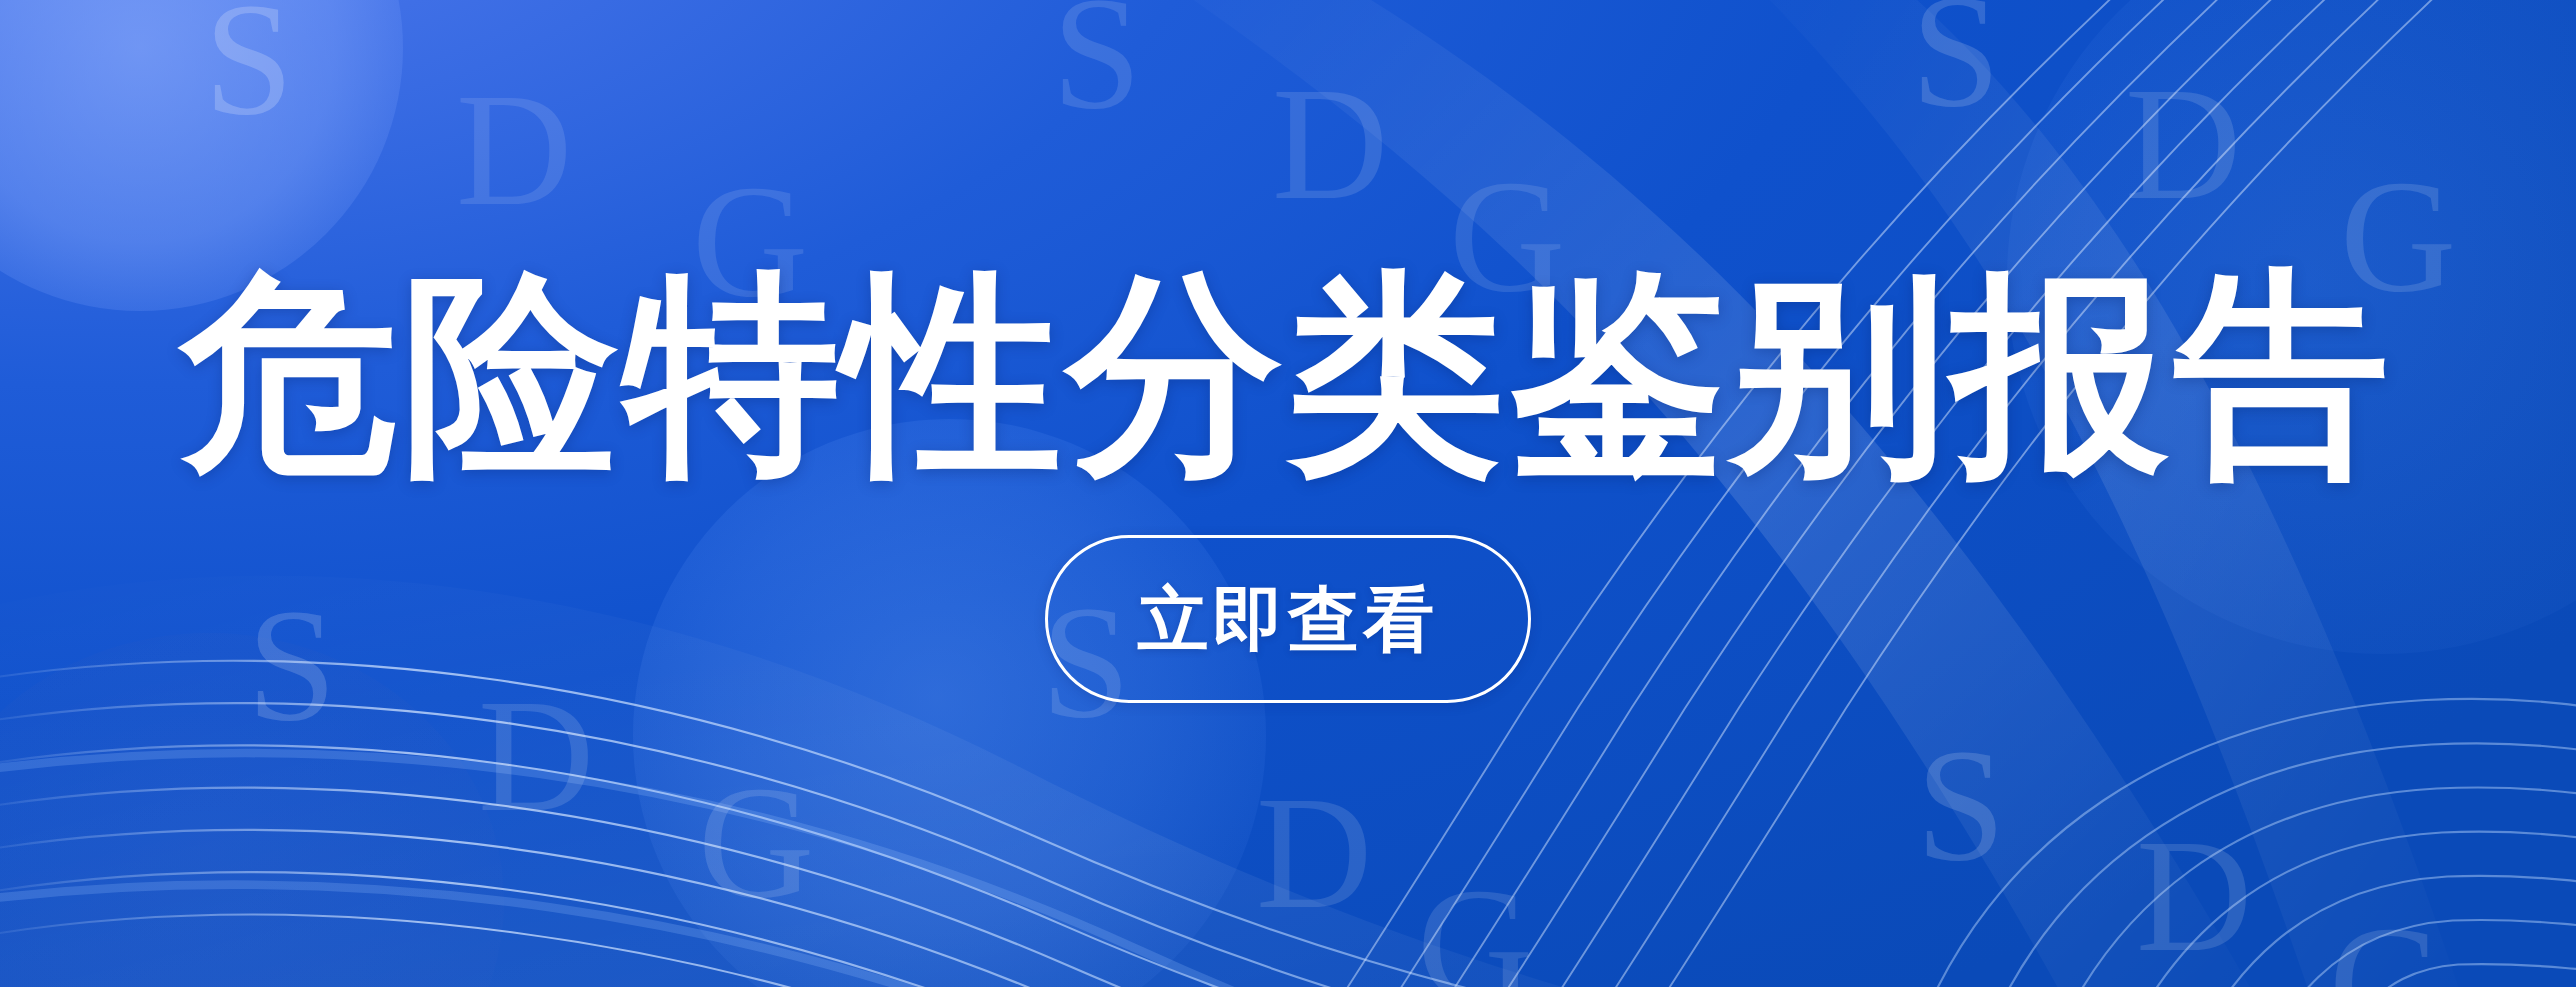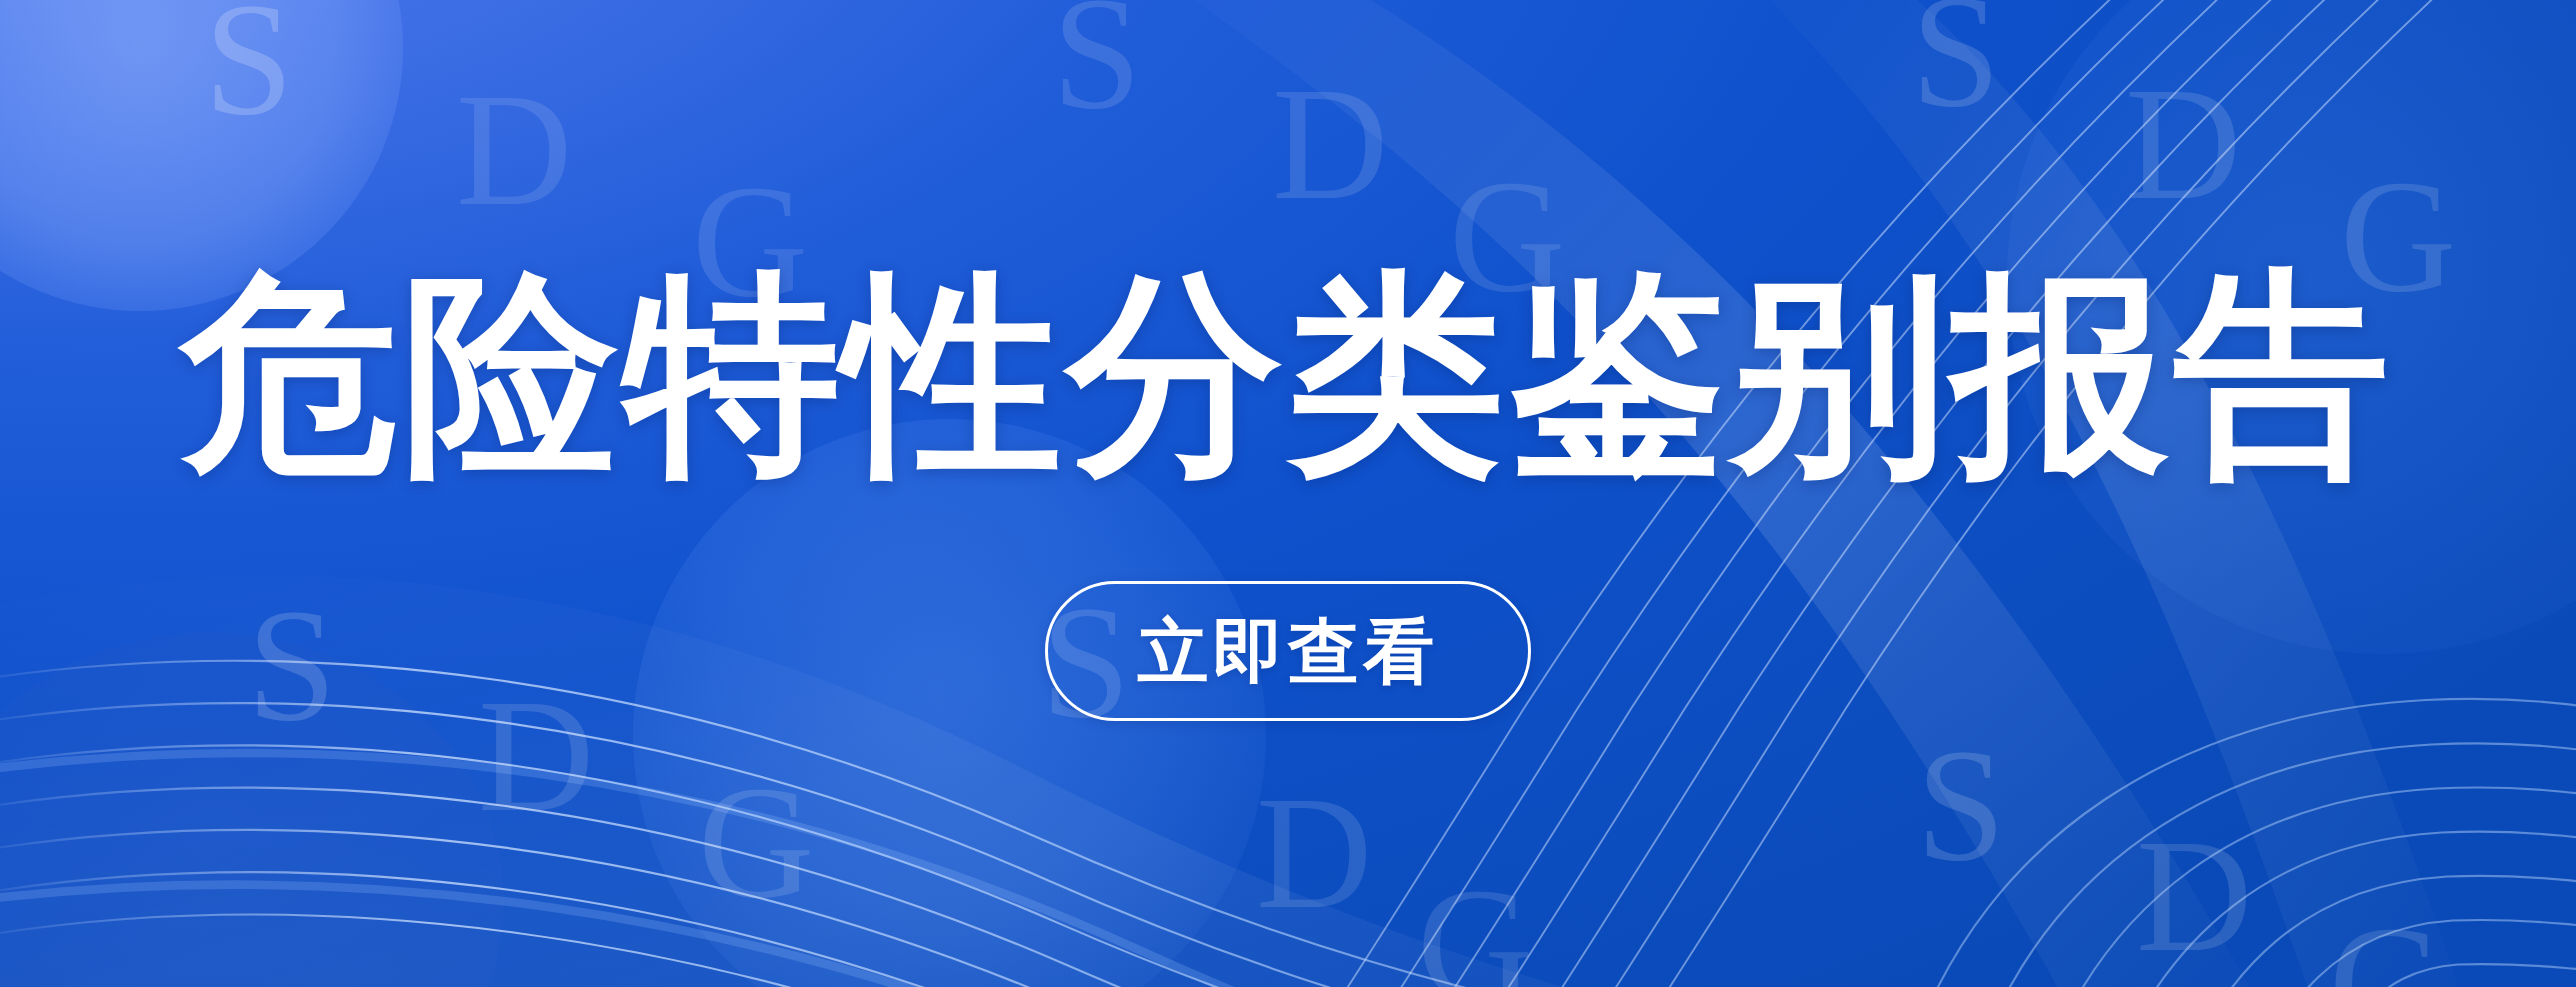--- a/index.html
+++ b/index.html
@@ -77,23 +77,23 @@
     color: #ffffff;
     font-size: 216px;
     font-weight: 700;
     letter-spacing: 5.4px;
     line-height: 1;
     white-space: nowrap;
     text-shadow: 0 3.2px 14px rgba(0,28,96,0.28);
     font-family: "DejaVu Sans", "Liberation Sans", sans-serif;
   }
   .cta {
-    margin-top: 98px;
+    margin-top: 52px;
     width: 486px;
-    height: 140px;
+    height: 168px;
     box-sizing: border-box;
     border: 3.8px solid #ffffff;
     border-radius: 107px;
     background: transparent;
     color: #ffffff;
     font-size: 71px;
     font-weight: 600;
     letter-spacing: 4.3px;
     line-height: 1;
     display: flex;

